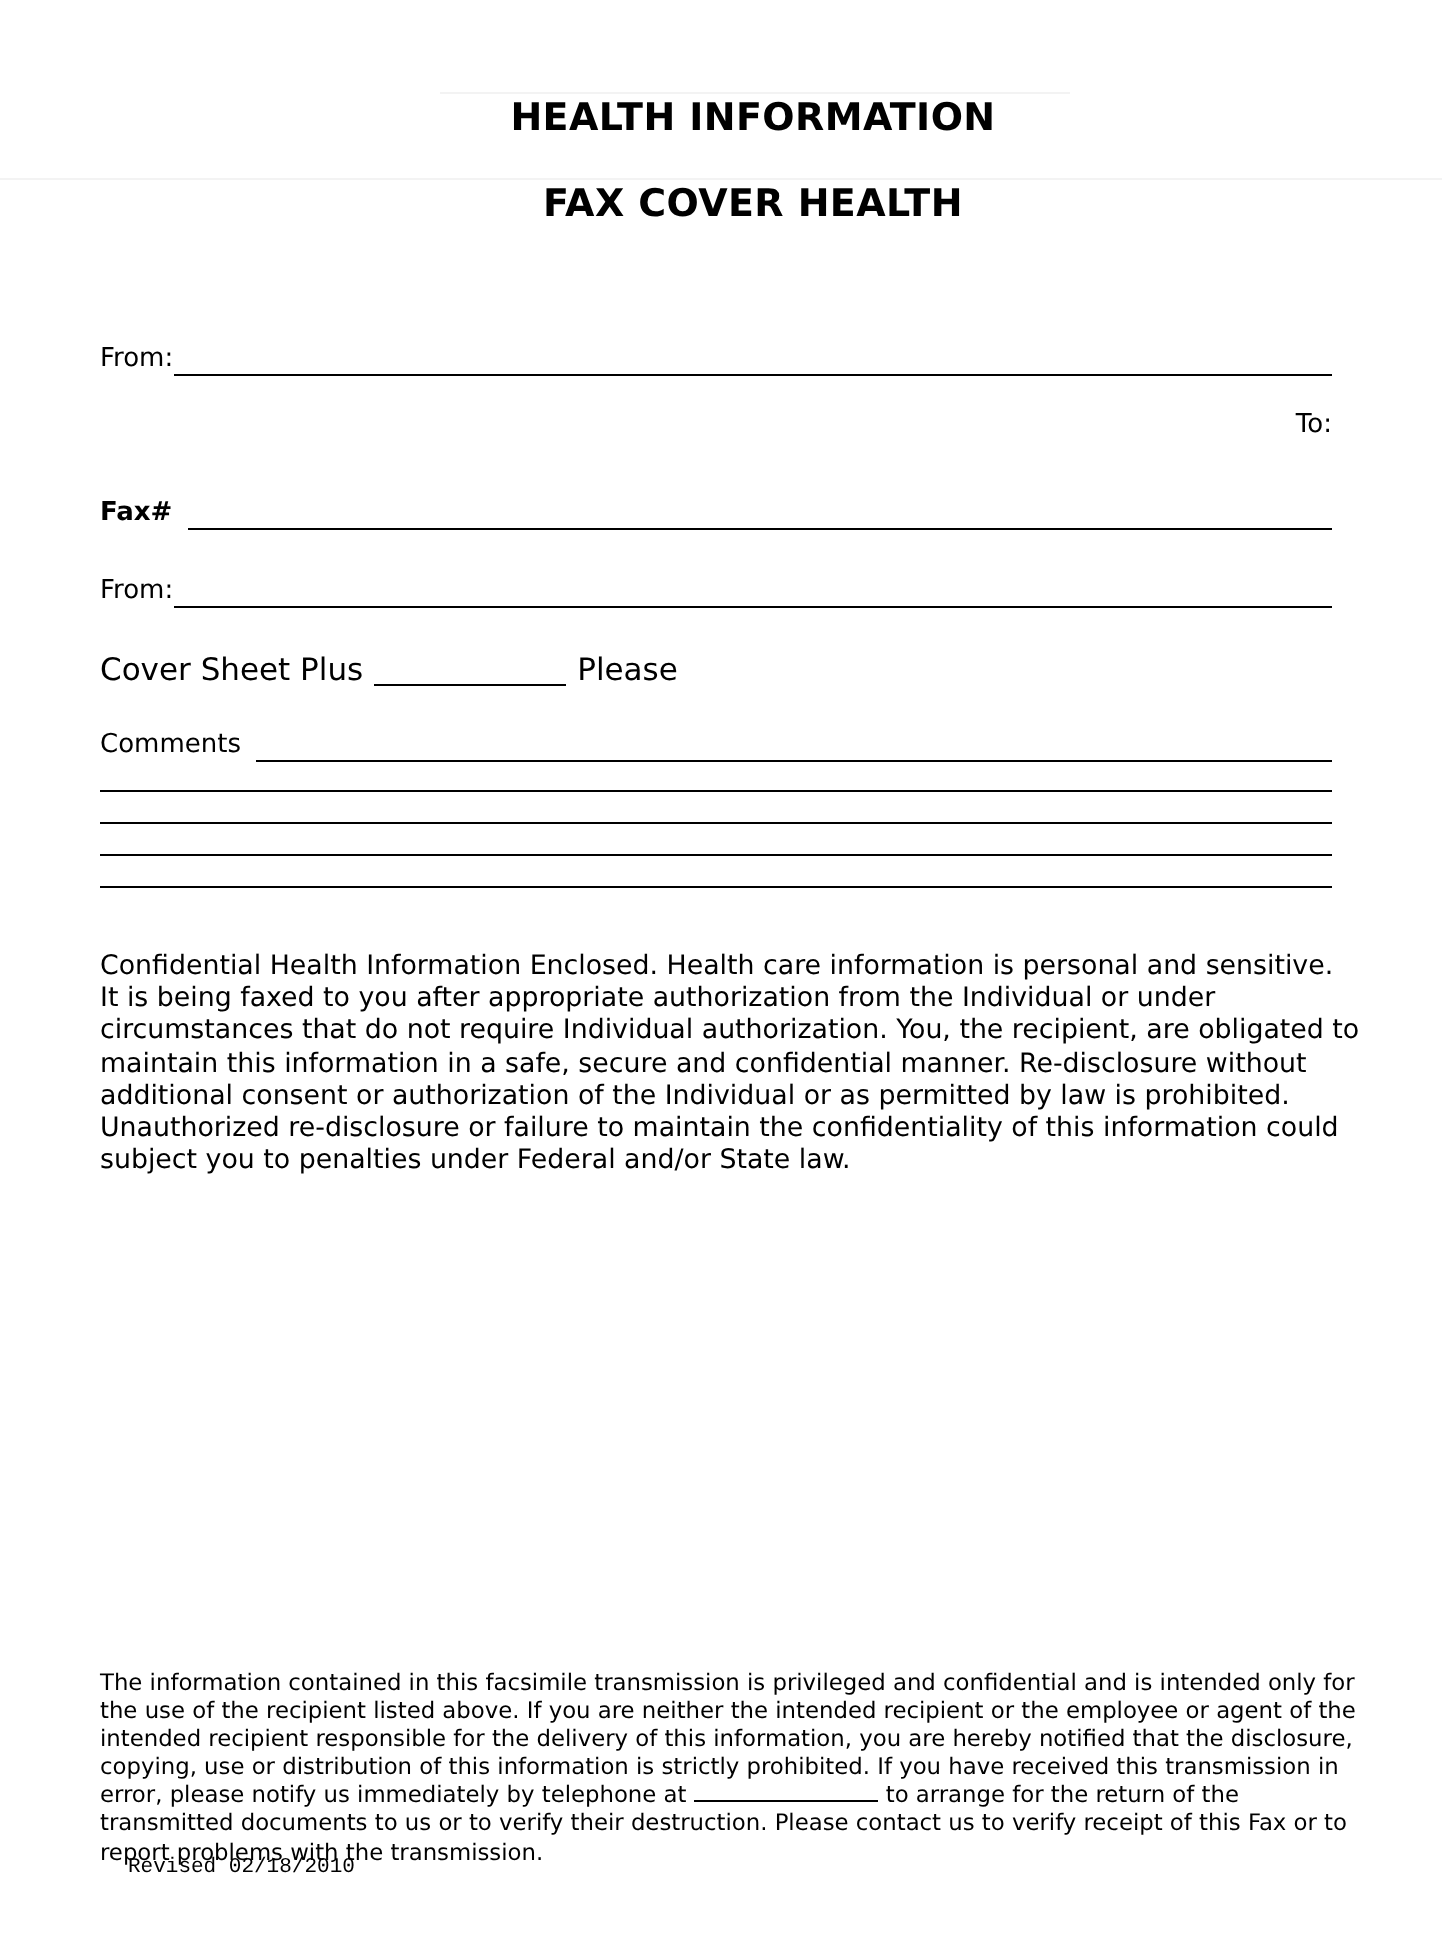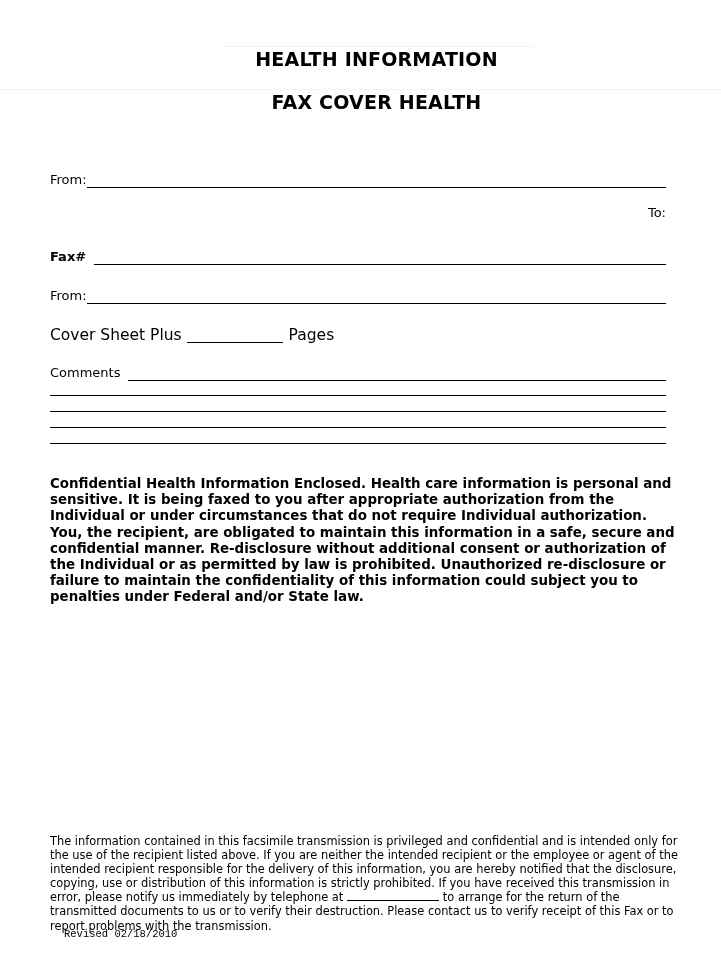--- a/index.html
+++ b/index.html
@@ -77,21 +77,21 @@
       width: 616px;
       border-bottom: 1.3px solid #000;
       height: 0;
     }
 
     .conf {
       position: absolute;
       left: 50px;
       top: 476px;
       width: 630px;
-      font-weight: bold;
+      font-weight: normal;
       font-size: 13.4px;
       line-height: 16.2px;
     }
 
     .disclaimer {
       position: absolute;
       left: 50px;
       top: 834px;
       width: 635px;
       font-size: 11.4px;
@@ -145,21 +145,21 @@
 </div>
 
 <div id="f-date" class="field">
   <span class="label">From:</span>
   <span class="line"></span>
 </div>
 
 <div id="f-pages">
   <span class="label">Cover Sheet Plus</span>
   <span class="short-line"></span>
-  <span class="label">Pages</span>
+  <span class="label">Please</span>
 </div>
 
 <div id="f-comments" class="field">
   <span class="label">Comments</span>
   <span class="line gap"></span>
 </div>
 
 <div class="extra-line" style="top:395px;"></div>
 <div class="extra-line" style="top:411px;"></div>
 <div class="extra-line" style="top:427px;"></div>

